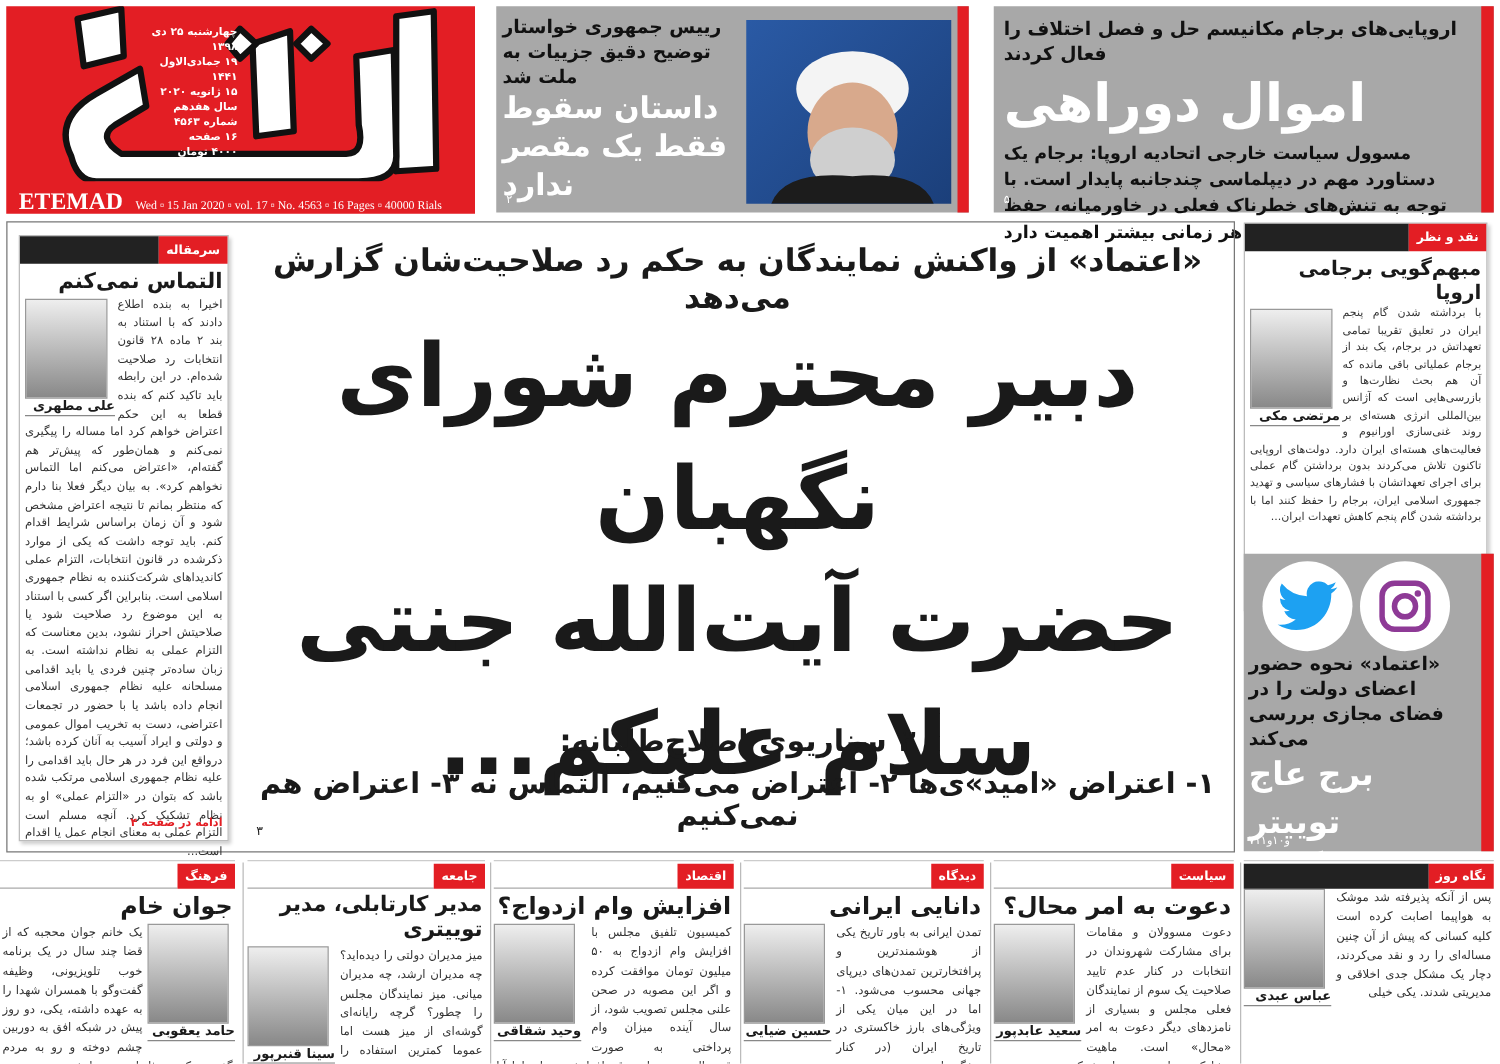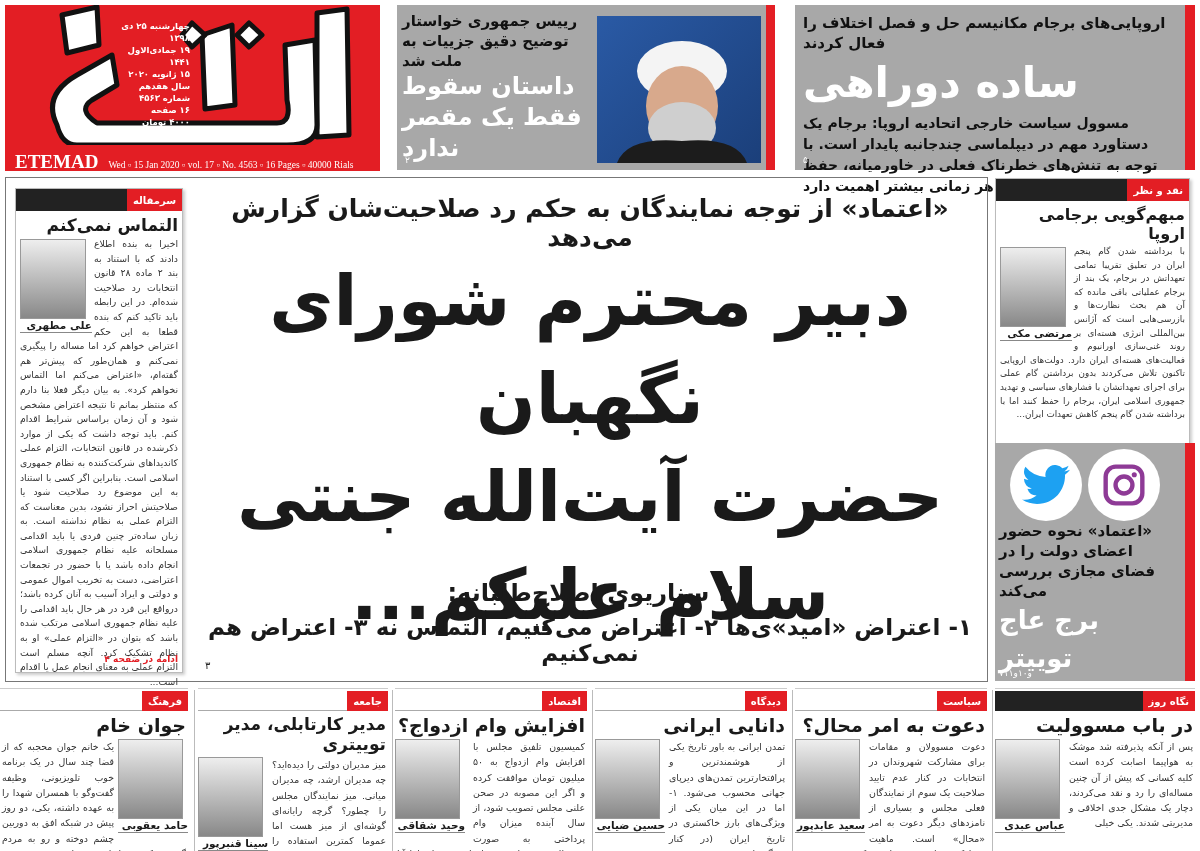--- a/index.html
+++ b/index.html
@@ -110,21 +110,21 @@
     <div class="whitehead">داستان سقوط</div>
     <div class="whitehead">فقط یک مقصر ندارد</div>
   </div>
   <div class="abs pageno" style="left:8px;top:150px">۲</div>
 </div>
 
 <div id="europe" class="abs graybox">
   <div class="redbar"></div>
   <div class="txt rtl">
     <div class="kicker">اروپایی‌های برجام مکانیسم حل و فصل اختلاف را فعال کردند</div>
-    <div class="whitehead">ساده دوراهی</div>
+    <div class="whitehead">اموال دوراهی</div>
     <div class="sub">مسوول سیاست خارجی اتحادیه اروپا: برجام یک دستاورد مهم در دیپلماسی چندجانبه پایدار است. با توجه به تنش‌های خطرناک فعلی در خاورمیانه، حفظ برجام از هر زمانی بیشتر اهمیت دارد</div>
   </div>
   <div class="abs pageno" style="left:8px;top:150px">۵</div>
 </div>
 
 <div id="main-frame" class="abs"></div>
 
 <div id="editorial" class="abs col-box">
   <div class="section-tag">
     <div class="dark"></div>
@@ -133,21 +133,21 @@
   <div class="col-title">التماس نمی‌کنم</div>
   <div style="float:left;width:72px;margin:2px 2px 0 4px">
     <div class="author-photo" style="width:66px;height:80px;margin:0"></div>
     <div class="author-name">علی مطهری</div>
   </div>
   <div class="body-text">اخیرا به بنده اطلاع دادند که با استناد به بند ۲ ماده ۲۸ قانون انتخابات رد صلاحیت شده‌ام. در این رابطه باید تاکید کنم که بنده قطعا به این حکم اعتراض خواهم کرد اما مساله را پیگیری نمی‌کنم و همان‌طور که پیش‌تر هم گفته‌ام، «اعتراض می‌کنم اما التماس نخواهم کرد». به بیان دیگر فعلا بنا دارم که منتظر بمانم تا نتیجه اعتراض مشخص شود و آن زمان براساس شرایط اقدام کنم. باید توجه داشت که یکی از موارد ذکرشده در قانون انتخابات، التزام عملی کاندیداهای شرکت‌کننده به نظام جمهوری اسلامی است. بنابراین اگر کسی با استناد به این موضوع رد صلاحیت شود یا صلاحیتش احراز نشود، بدین معناست که التزام عملی به نظام نداشته است. به زبان ساده‌تر چنین فردی یا باید اقدامی مسلحانه علیه نظام جمهوری اسلامی انجام داده باشد یا با حضور در تجمعات اعتراضی، دست به تخریب اموال عمومی و دولتی و ایراد آسیب به آنان کرده باشد؛ درواقع این فرد در هر حال باید اقدامی را علیه نظام جمهوری اسلامی مرتکب شده باشد که بتوان در «التزام عملی» او به نظام تشکیک کرد. آنچه مسلم است التزام عملی به معنای انجام عمل یا اقدام است...</div>
   <div class="continue abs" style="left:0;right:0;bottom:4px">ادامه در صفحه ۴</div>
 </div>
 
 <div id="headline-area" class="abs">
-  <div id="pre-head" class="abs">«اعتماد» از توجه نمایندگان به حکم رد صلاحیت‌شان گزارش می‌دهد</div>
+  <div id="pre-head" class="abs">«اعتماد» از واکنش نمایندگان به حکم رد صلاحیت‌شان گزارش می‌دهد</div>
   <div id="main-head" class="abs">
     <div>دبیر محترم شورای نگهبان</div>
     <div>حضرت آیت‌الله جنتی</div>
     <div>سلام علیکم...</div>
   </div>
   <div id="scen-title" class="abs">۳ سناریوی اصلاح‌طلبانه:</div>
   <div id="scen-list" class="abs">۱- اعتراض «امید»ی‌ها  ۲- اعتراض می‌کنیم، التماس نه  ۳- اعتراض هم نمی‌کنیم</div>
   <div id="main-page" class="abs">۳</div>
 </div>
 
@@ -185,21 +185,20 @@
     <div class="whitehead">و اینستاگرام</div>
   </div>
   <div class="abs pageno" style="left:4px;top:225px">۷و۱۰و۱۱</div>
 </div>
 
 <div class="bottom-col" style="left:995px;width:200px">
   <div class="section-tag">
       <div class="dark" style="background:#222;border:none"></div>
       <div class="red">نگاه روز</div>
     </div>
-  <div class="col-title">در باب مسوولیت</div>
   <div style="float:left;width:70px;margin-right:4px">
       <div class="author-photo" style="margin:0"></div>
       <div class="author-name">عباس عبدی</div>
     </div>
   <div class="body-text">پس از آنکه پذیرفته شد موشک به هواپیما اصابت کرده است کلیه کسانی که پیش از آن چنین مساله‌ای را رد و نقد می‌کردند، دچار یک مشکل جدی اخلاقی و مدیریتی شدند. یکی خیلی</div>
 </div>
 <div class="vline" style="left:992px"></div>
 
 <div class="bottom-col" style="left:795px;width:192px">
   <div class="section-tag">

